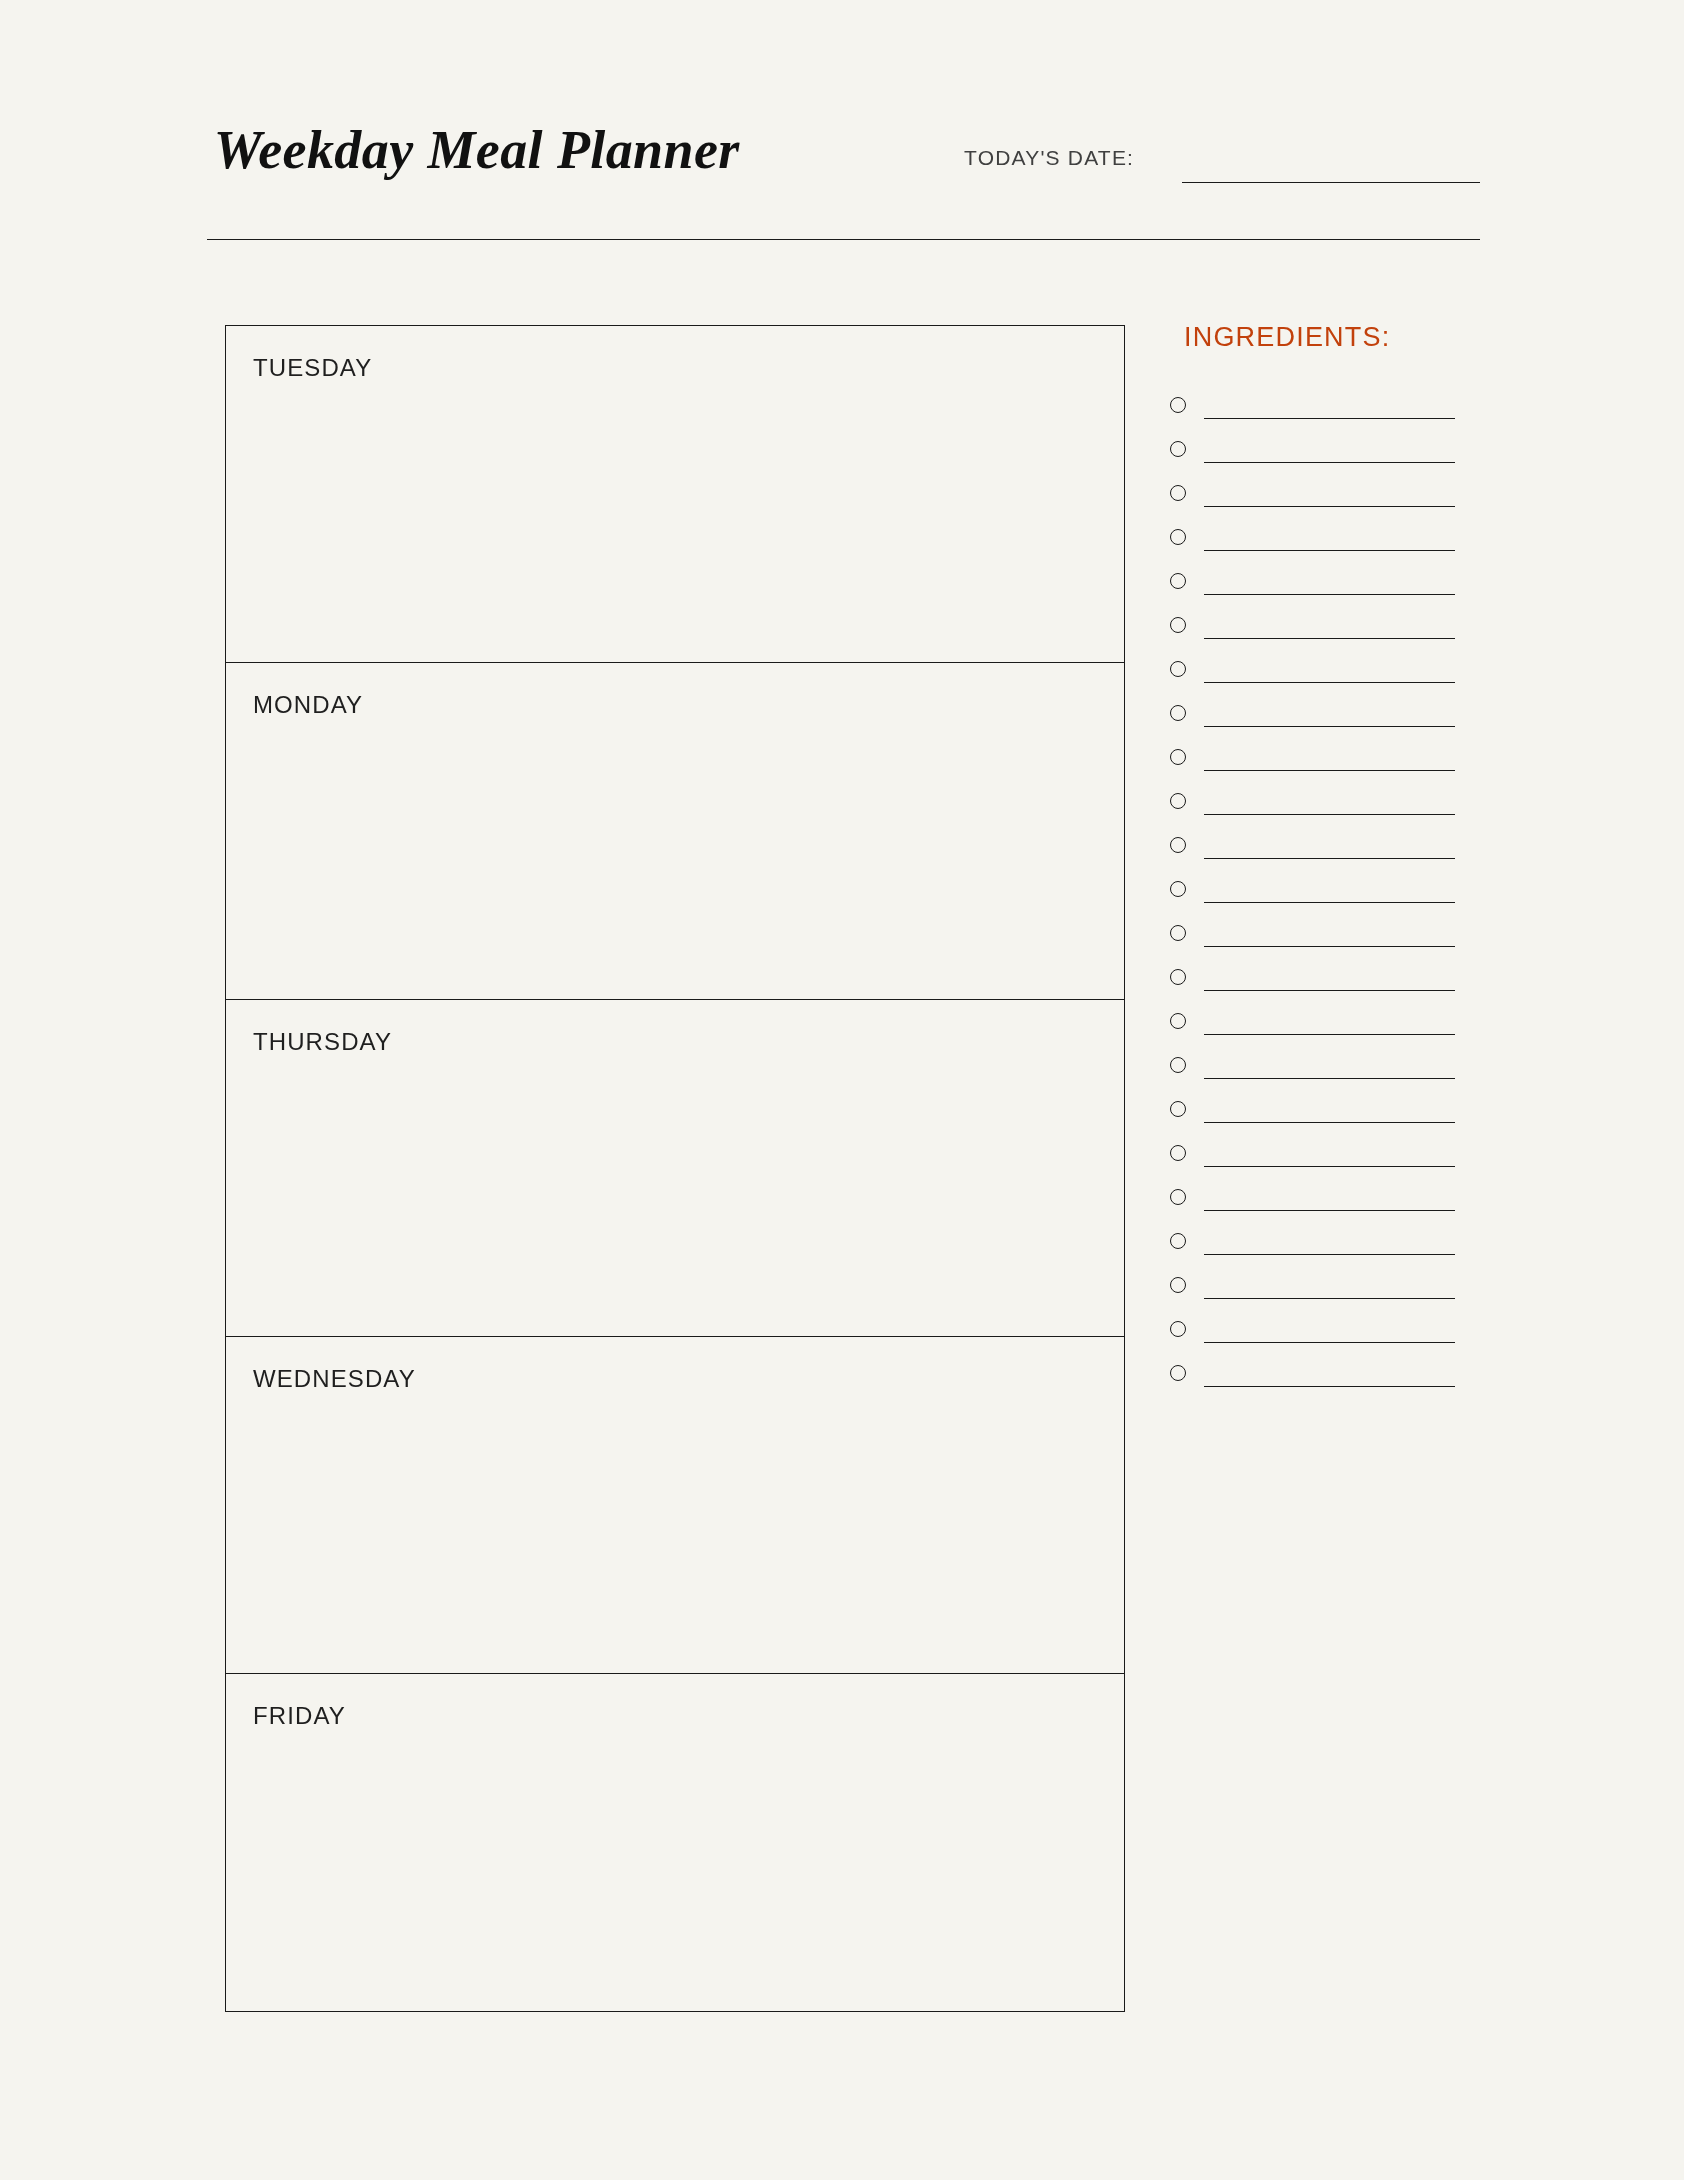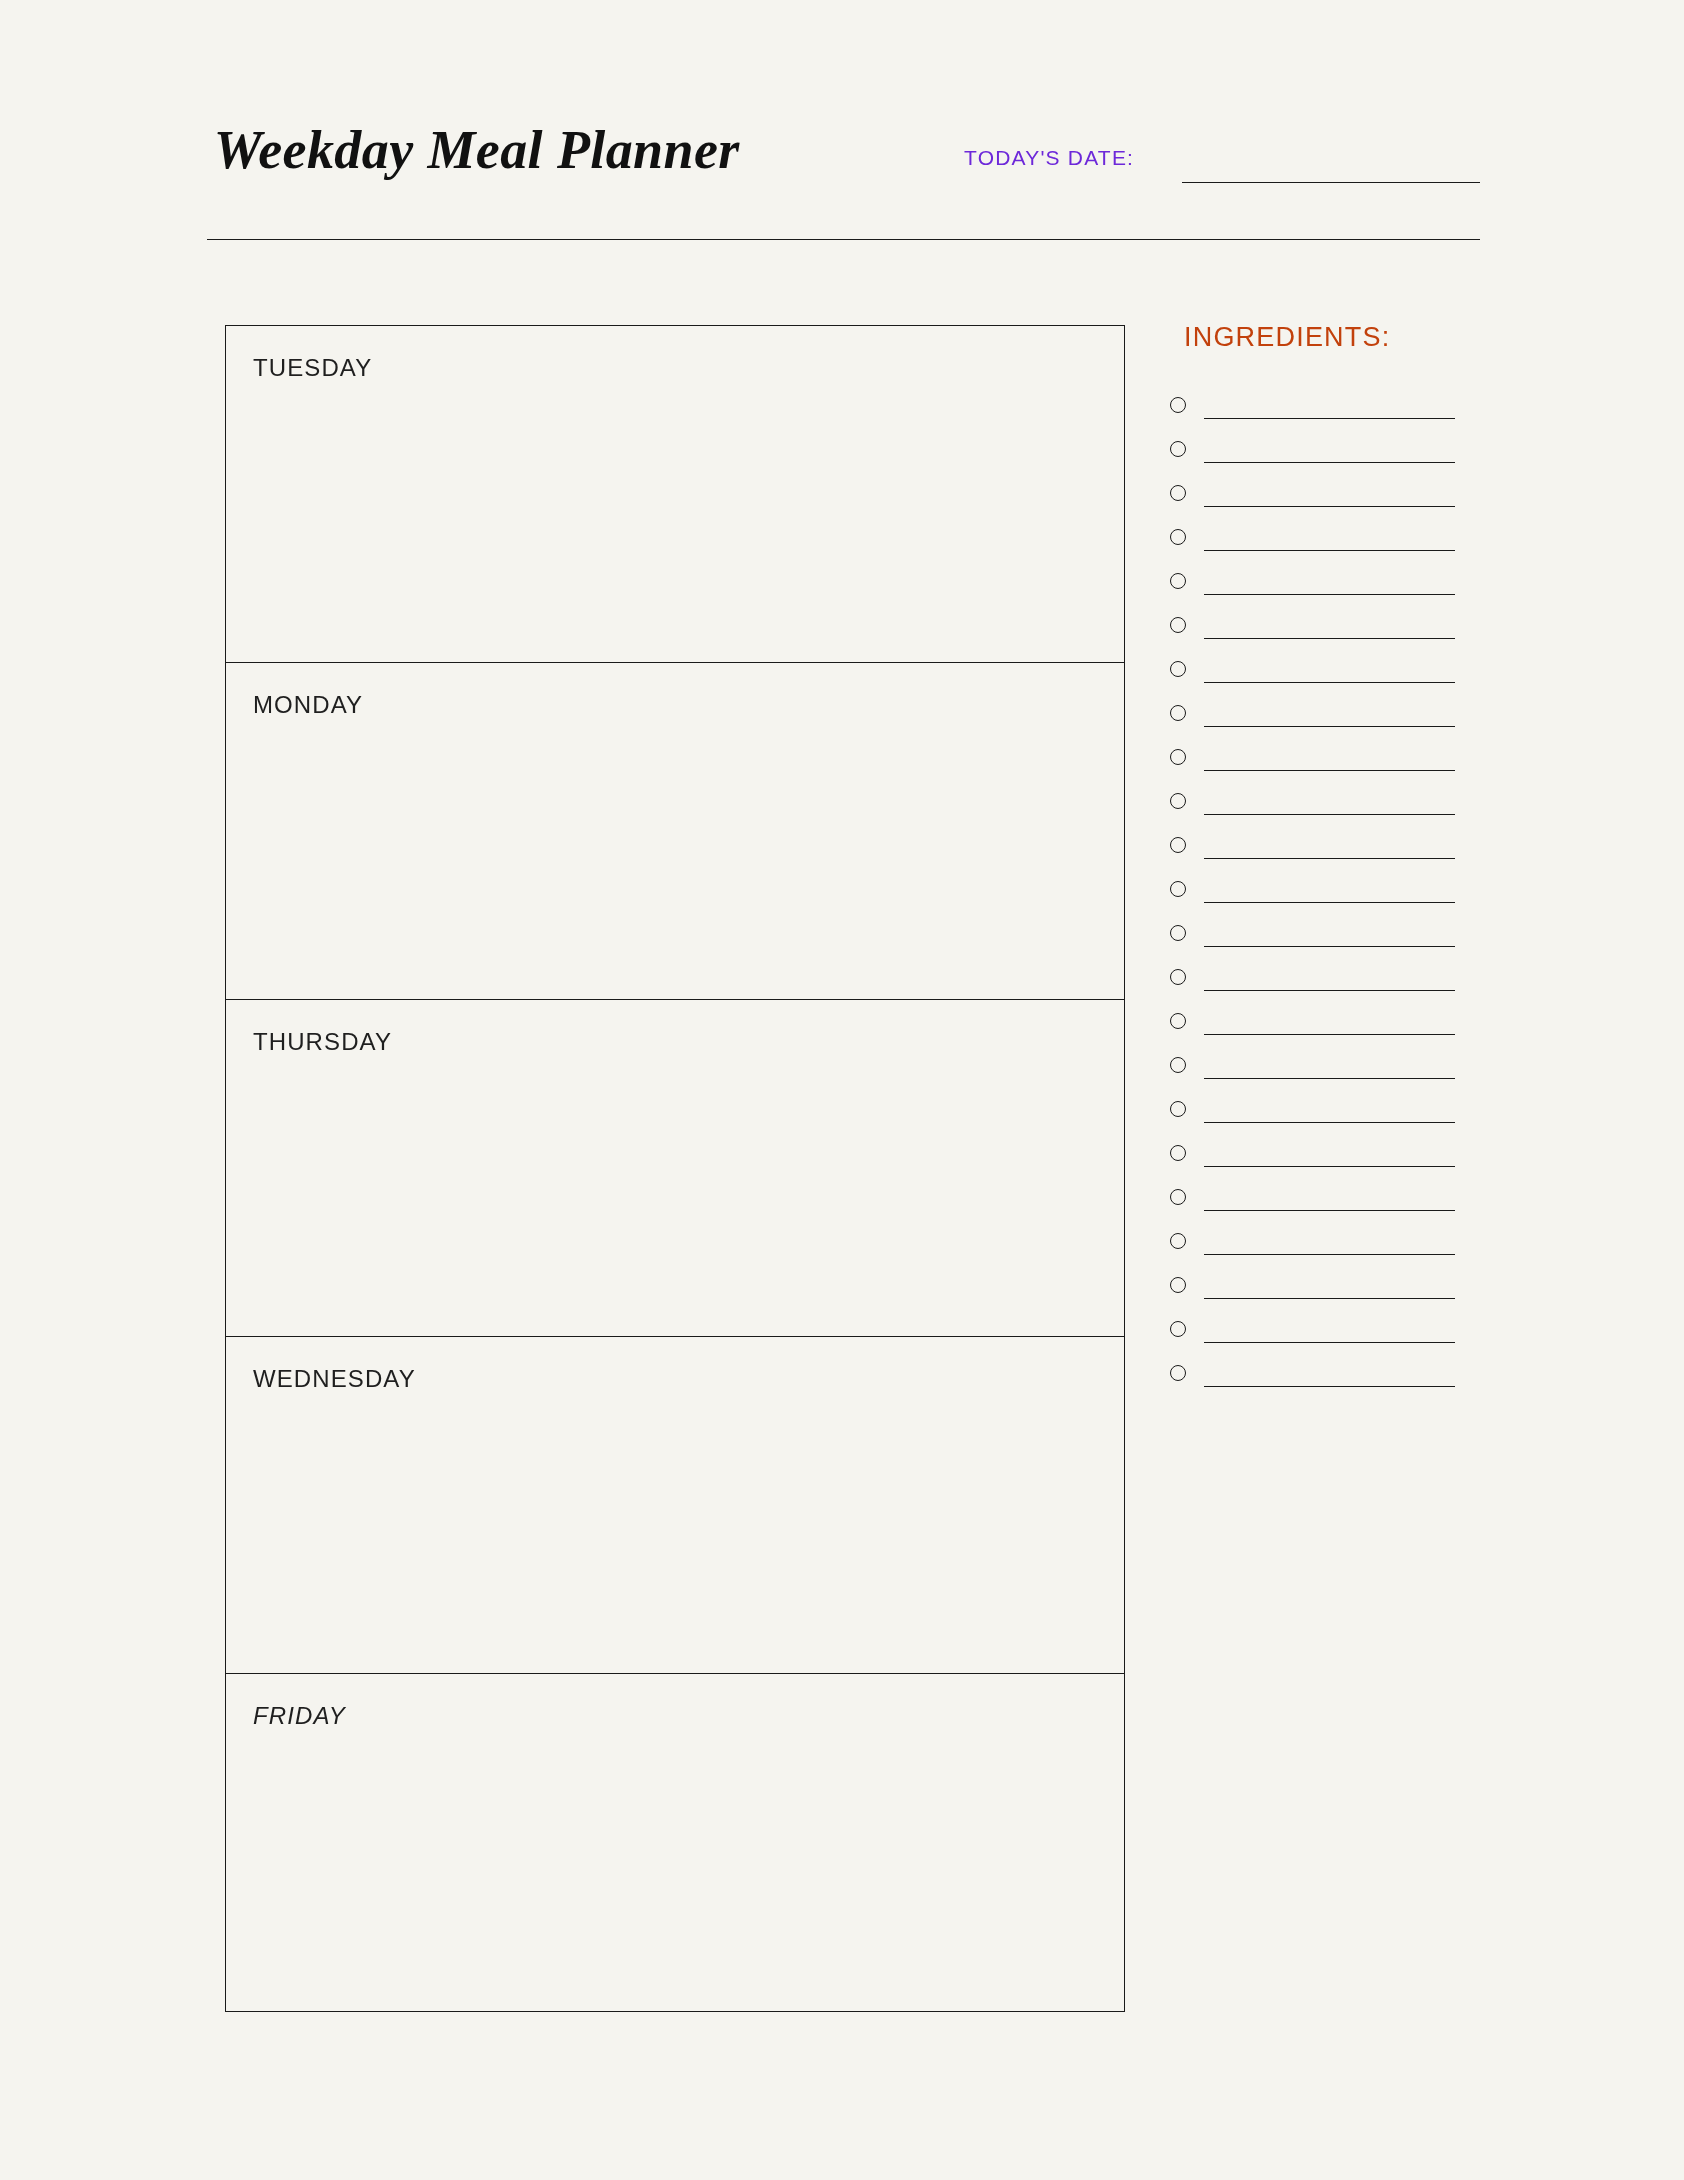--- a/index.html
+++ b/index.html
@@ -42,21 +42,21 @@
     letter-spacing: 0.4px;
     color: #111111;
     white-space: nowrap;
   }
   .date-label {
     position: absolute;
     left: 757px;
     top: 27px;
     font-size: 21px;
     letter-spacing: 1.2px;
-    color: #6d28d9;
+    color: #404040;
     white-space: nowrap;
   }
   .date-line {
     position: absolute;
     left: 975px;
     top: 63px;
     width: 298px;
     height: 0;
     border-top: 1.7px solid #1a1a1a;
   }
@@ -79,21 +79,20 @@
     box-sizing: border-box;
   }
   .day-row {
     position: relative;
     height: 337px;
     box-sizing: border-box;
     border-bottom: 1.7px solid #1a1a1a;
   }
   .day-row:last-child {
     border-bottom: none;
-    font-style: italic;
   }
   .day-label {
     position: absolute;
     left: 27px;
     top: 28px;
     font-size: 24px;
     letter-spacing: 1.1px;
     color: #1f1f1f;
     white-space: nowrap;
   }

